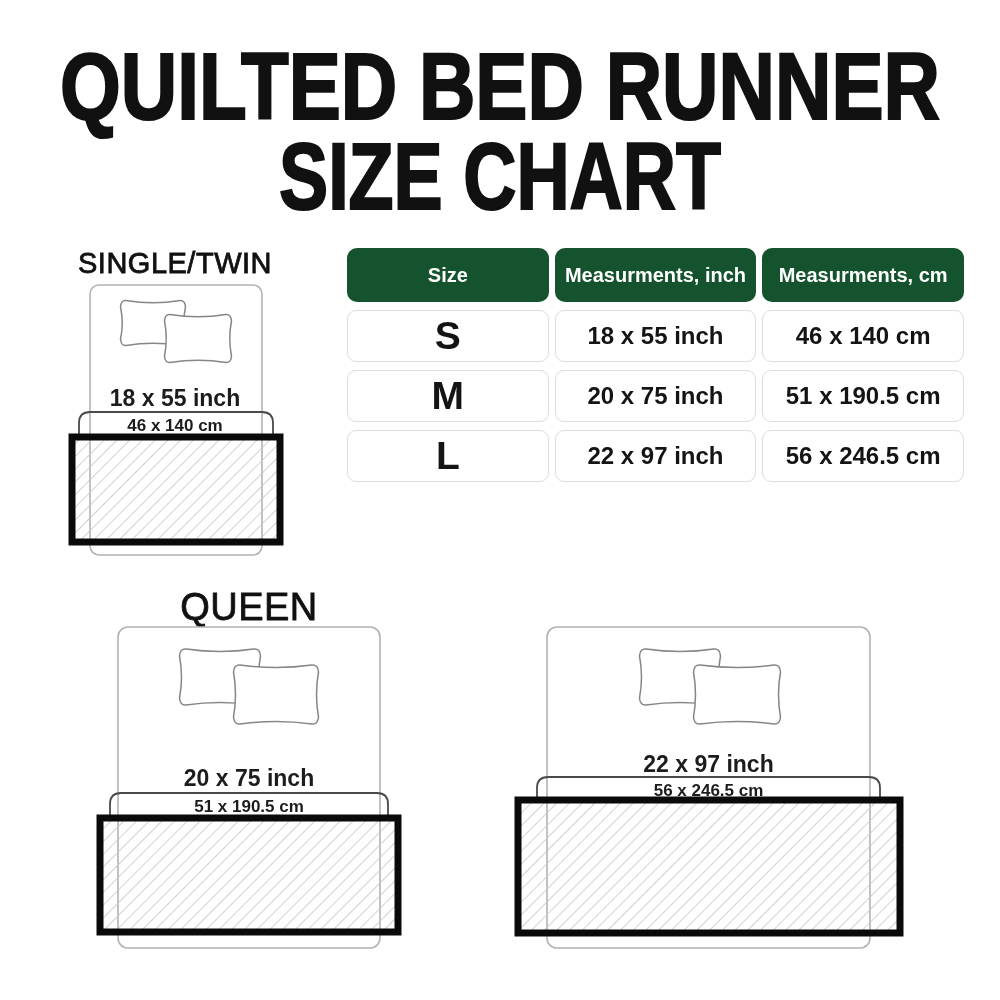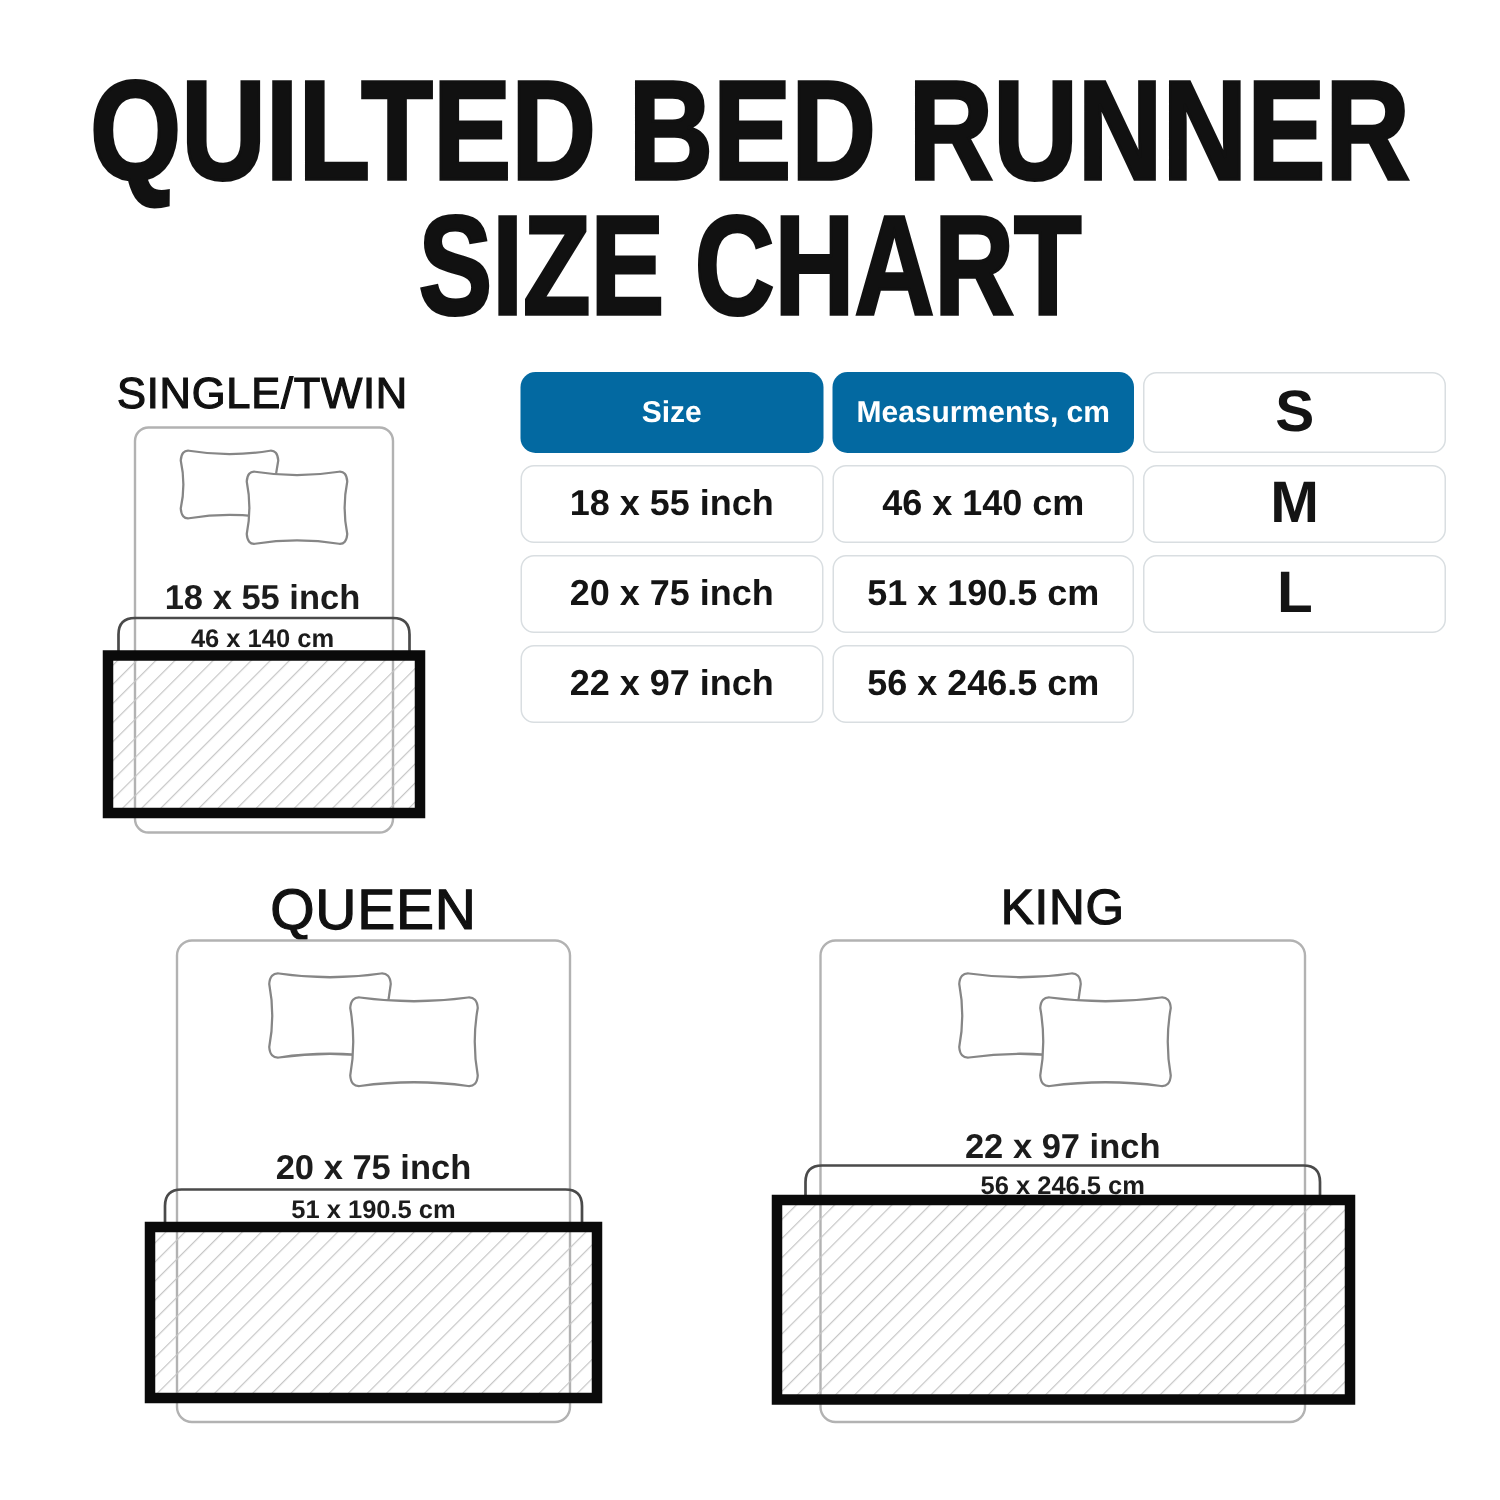--- a/index.html
+++ b/index.html
@@ -29,21 +29,21 @@
     position: absolute;
     left: 347px; top: 248px;
     width: 617px;
     display: grid;
     grid-template-columns: repeat(3, 1fr);
     grid-template-rows: 54px 52px 52px 52px;
     column-gap: 6px;
     row-gap: 8px;
   }
   .th {
-    background: #0369a1;
+    background: #14532d;
     color: #ffffff;
     border-radius: 10px;
     display: flex;
     align-items: center;
     justify-content: center;
     font-size: 20px;
     font-weight: bold;
   }
   .td {
     background: #ffffff;
@@ -101,20 +101,21 @@
 
 <div class="canvas">
 
   <svg class="title-svg" viewBox="0 0 1000 230">
     <text x="500" y="119" text-anchor="middle" font-size="94" textLength="880" lengthAdjust="spacingAndGlyphs">QUILTED BED RUNNER</text>
     <text x="500" y="209" text-anchor="middle" font-size="94" textLength="442" lengthAdjust="spacingAndGlyphs">SIZE CHART</text>
   </svg>
 
   <div class="size-table">
     <div class="th">Size</div>
+    <div class="th">Measurments, inch</div>
     <div class="th">Measurments, cm</div>
 
     <div class="td size-cell">S</div>
     <div class="td meas-cell">18 x 55 inch</div>
     <div class="td meas-cell">46 x 140 cm</div>
 
     <div class="td size-cell">M</div>
     <div class="td meas-cell">20 x 75 inch</div>
     <div class="td meas-cell">51 x 190.5 cm</div>
 
@@ -160,21 +161,20 @@
     <g transform="translate(136,42)">
       <path class="pillow" d="M 9,3 Q 45,8 81,3 Q 87,2.5 87.5,10 Q 83.5,32.5 87.5,55 Q 87,62.5 81,62 Q 45,57 9,62 Q 3,62.5 2.5,55 Q 6.5,32.5 2.5,10 Q 3,2.5 9,3 Z"></path>
     </g>
     <path class="bracket" d="M 15,200 L 15,184 Q 15,173 26,173 L 282,173 Q 293,173 293,184 L 293,200"></path>
     <rect class="runner" x="5" y="198" width="298" height="114" fill="url(#h2)"></rect>
   </svg>
 
   <div class="dim-label dim-inch" style="left:120px; top:765px; width:258px;">20 x 75 inch</div>
   <div class="dim-label dim-cm" style="left:120px; top:797px; width:258px;">51 x 190.5 cm</div>
 
-  <div class="diagram-title" style="left:547px; top:586px; width:323px; font-size:33px;">KING</div>
 
   <svg class="abs" style="left:510px; top:620px;" width="400" height="335" viewBox="0 0 400 335">
     <defs>
       <pattern id="h3" width="9" height="9" patternUnits="userSpaceOnUse" patternTransform="rotate(45)">
         <line x1="0" y1="0" x2="0" y2="9" stroke="#c6c6c6" stroke-width="1.6"></line>
       </pattern>
     </defs>
     <rect class="bed" x="37" y="7" width="323" height="321" rx="10"></rect>
     <g transform="translate(127,26)">
       <path class="pillow" d="M 9,3 Q 43,8 77,3 Q 83,2.5 83.5,10 Q 79.5,31 83.5,52 Q 83,59.5 77,59 Q 43,54 9,59 Q 3,59.5 2.5,52 Q 6.5,31 2.5,10 Q 3,2.5 9,3 Z"></path>

